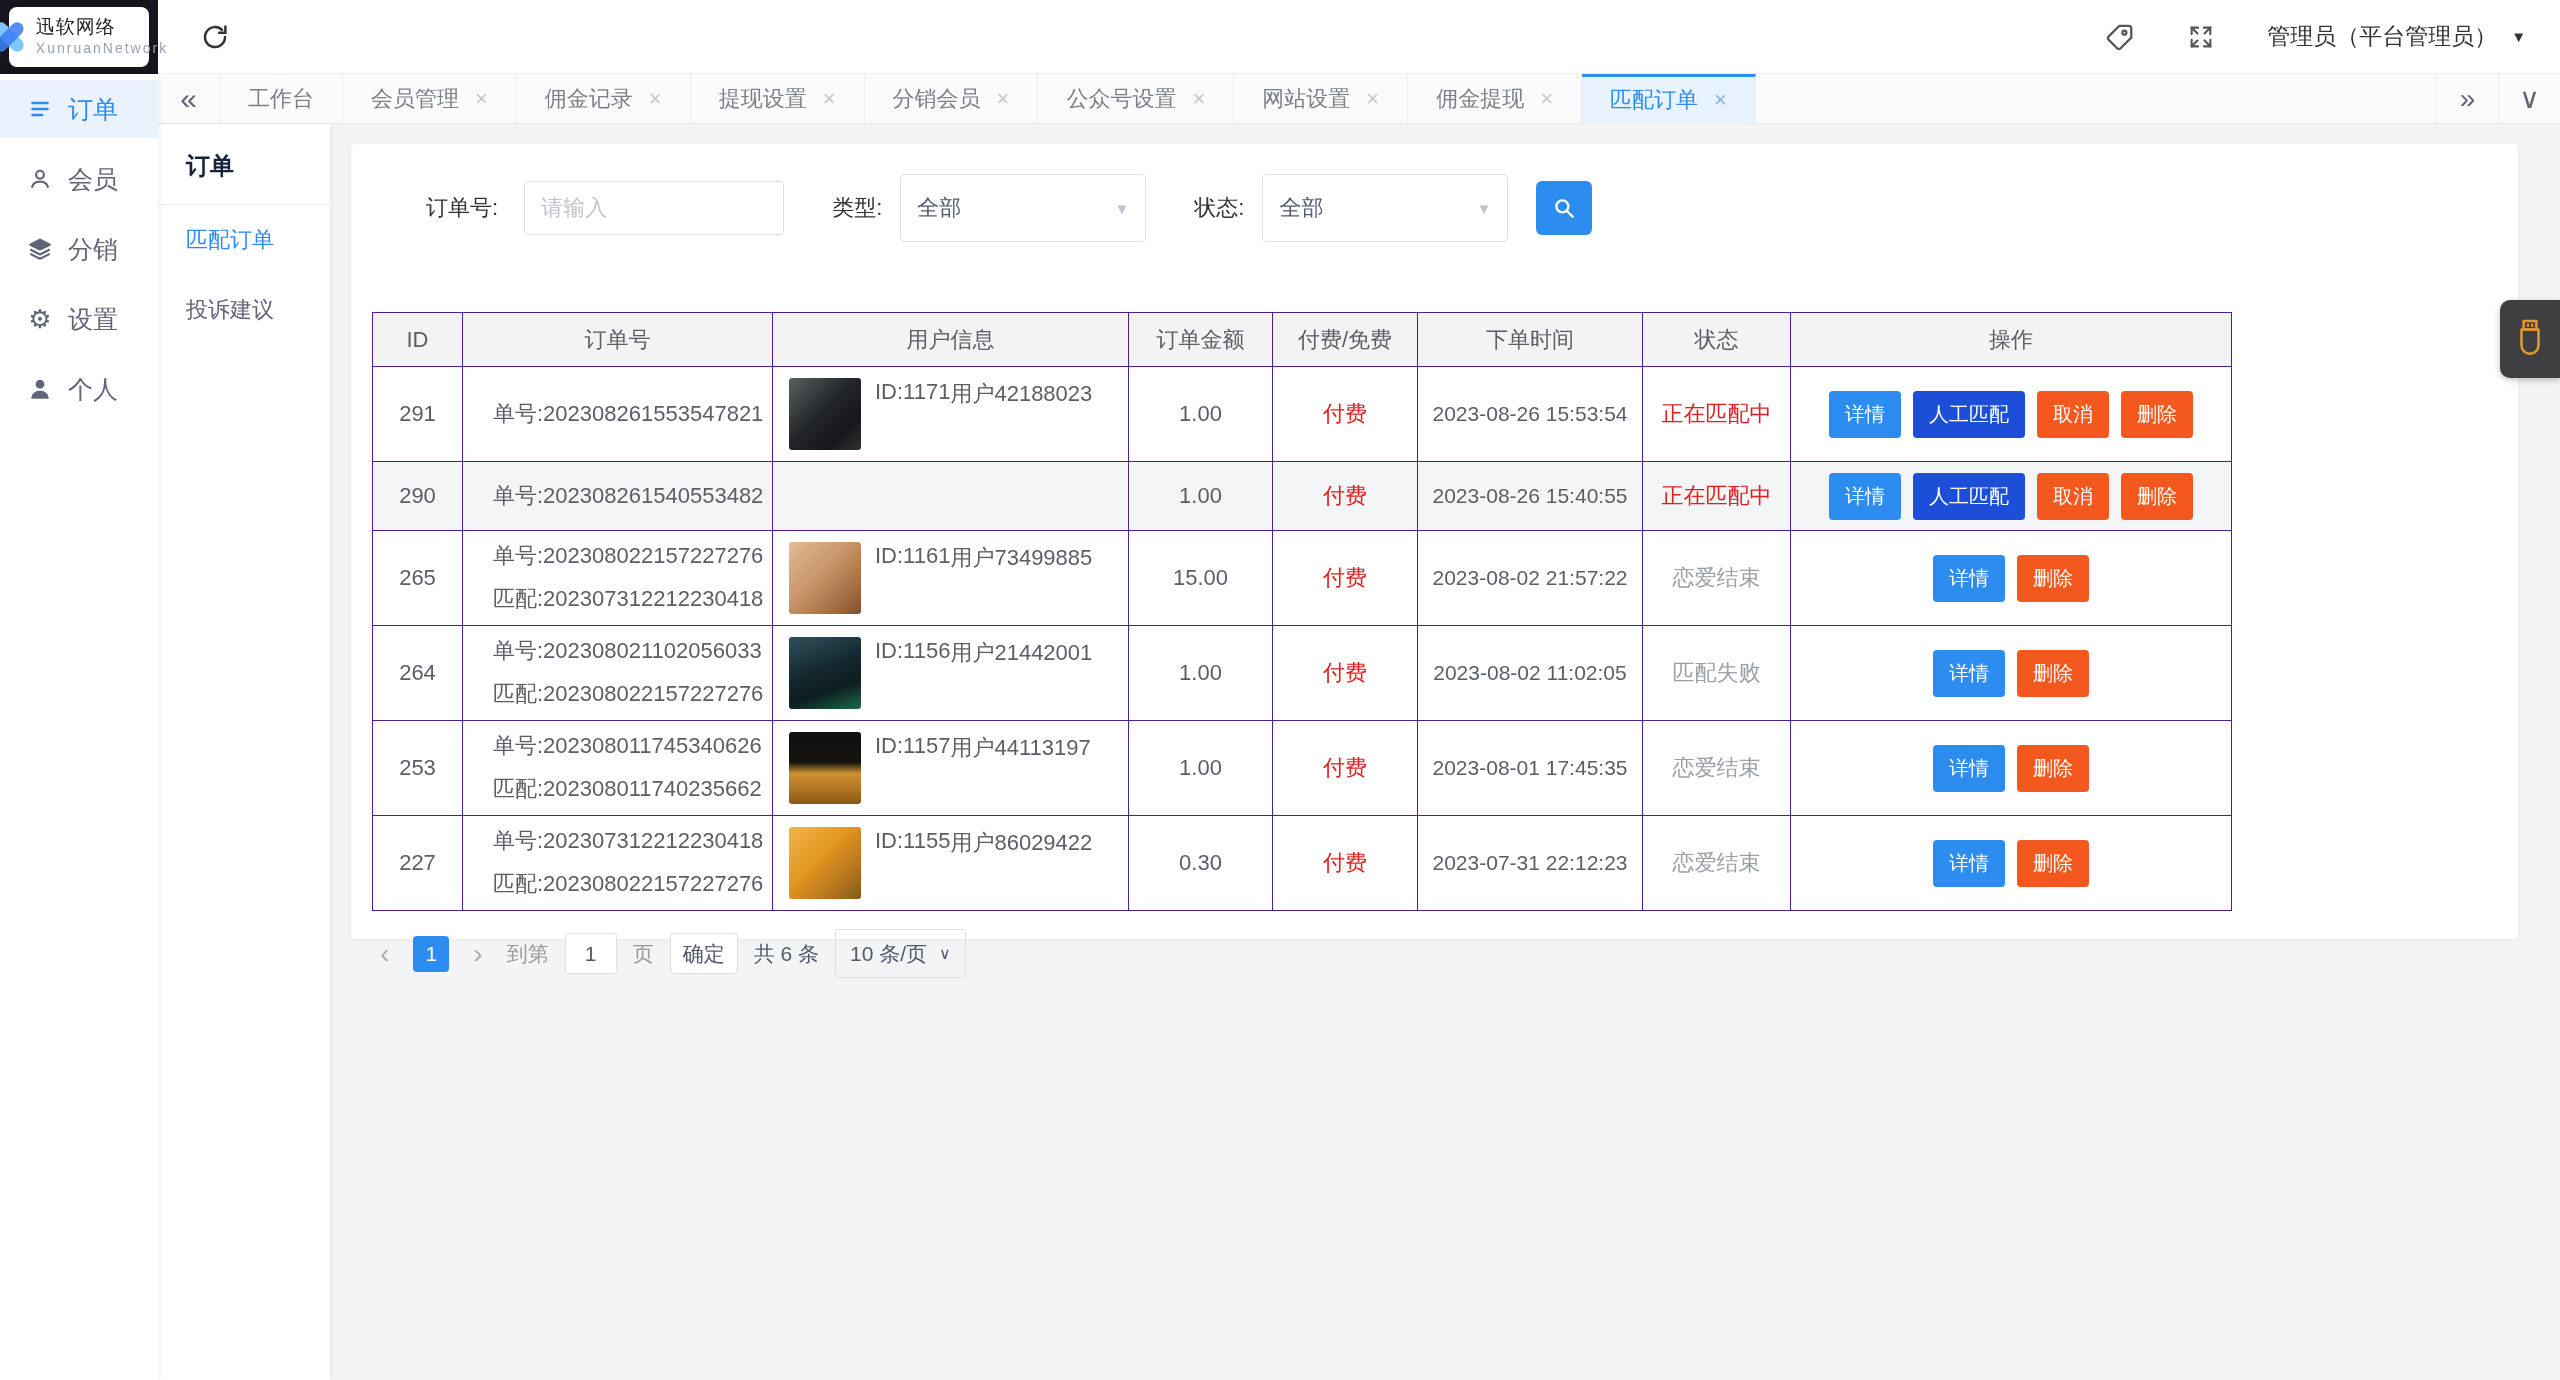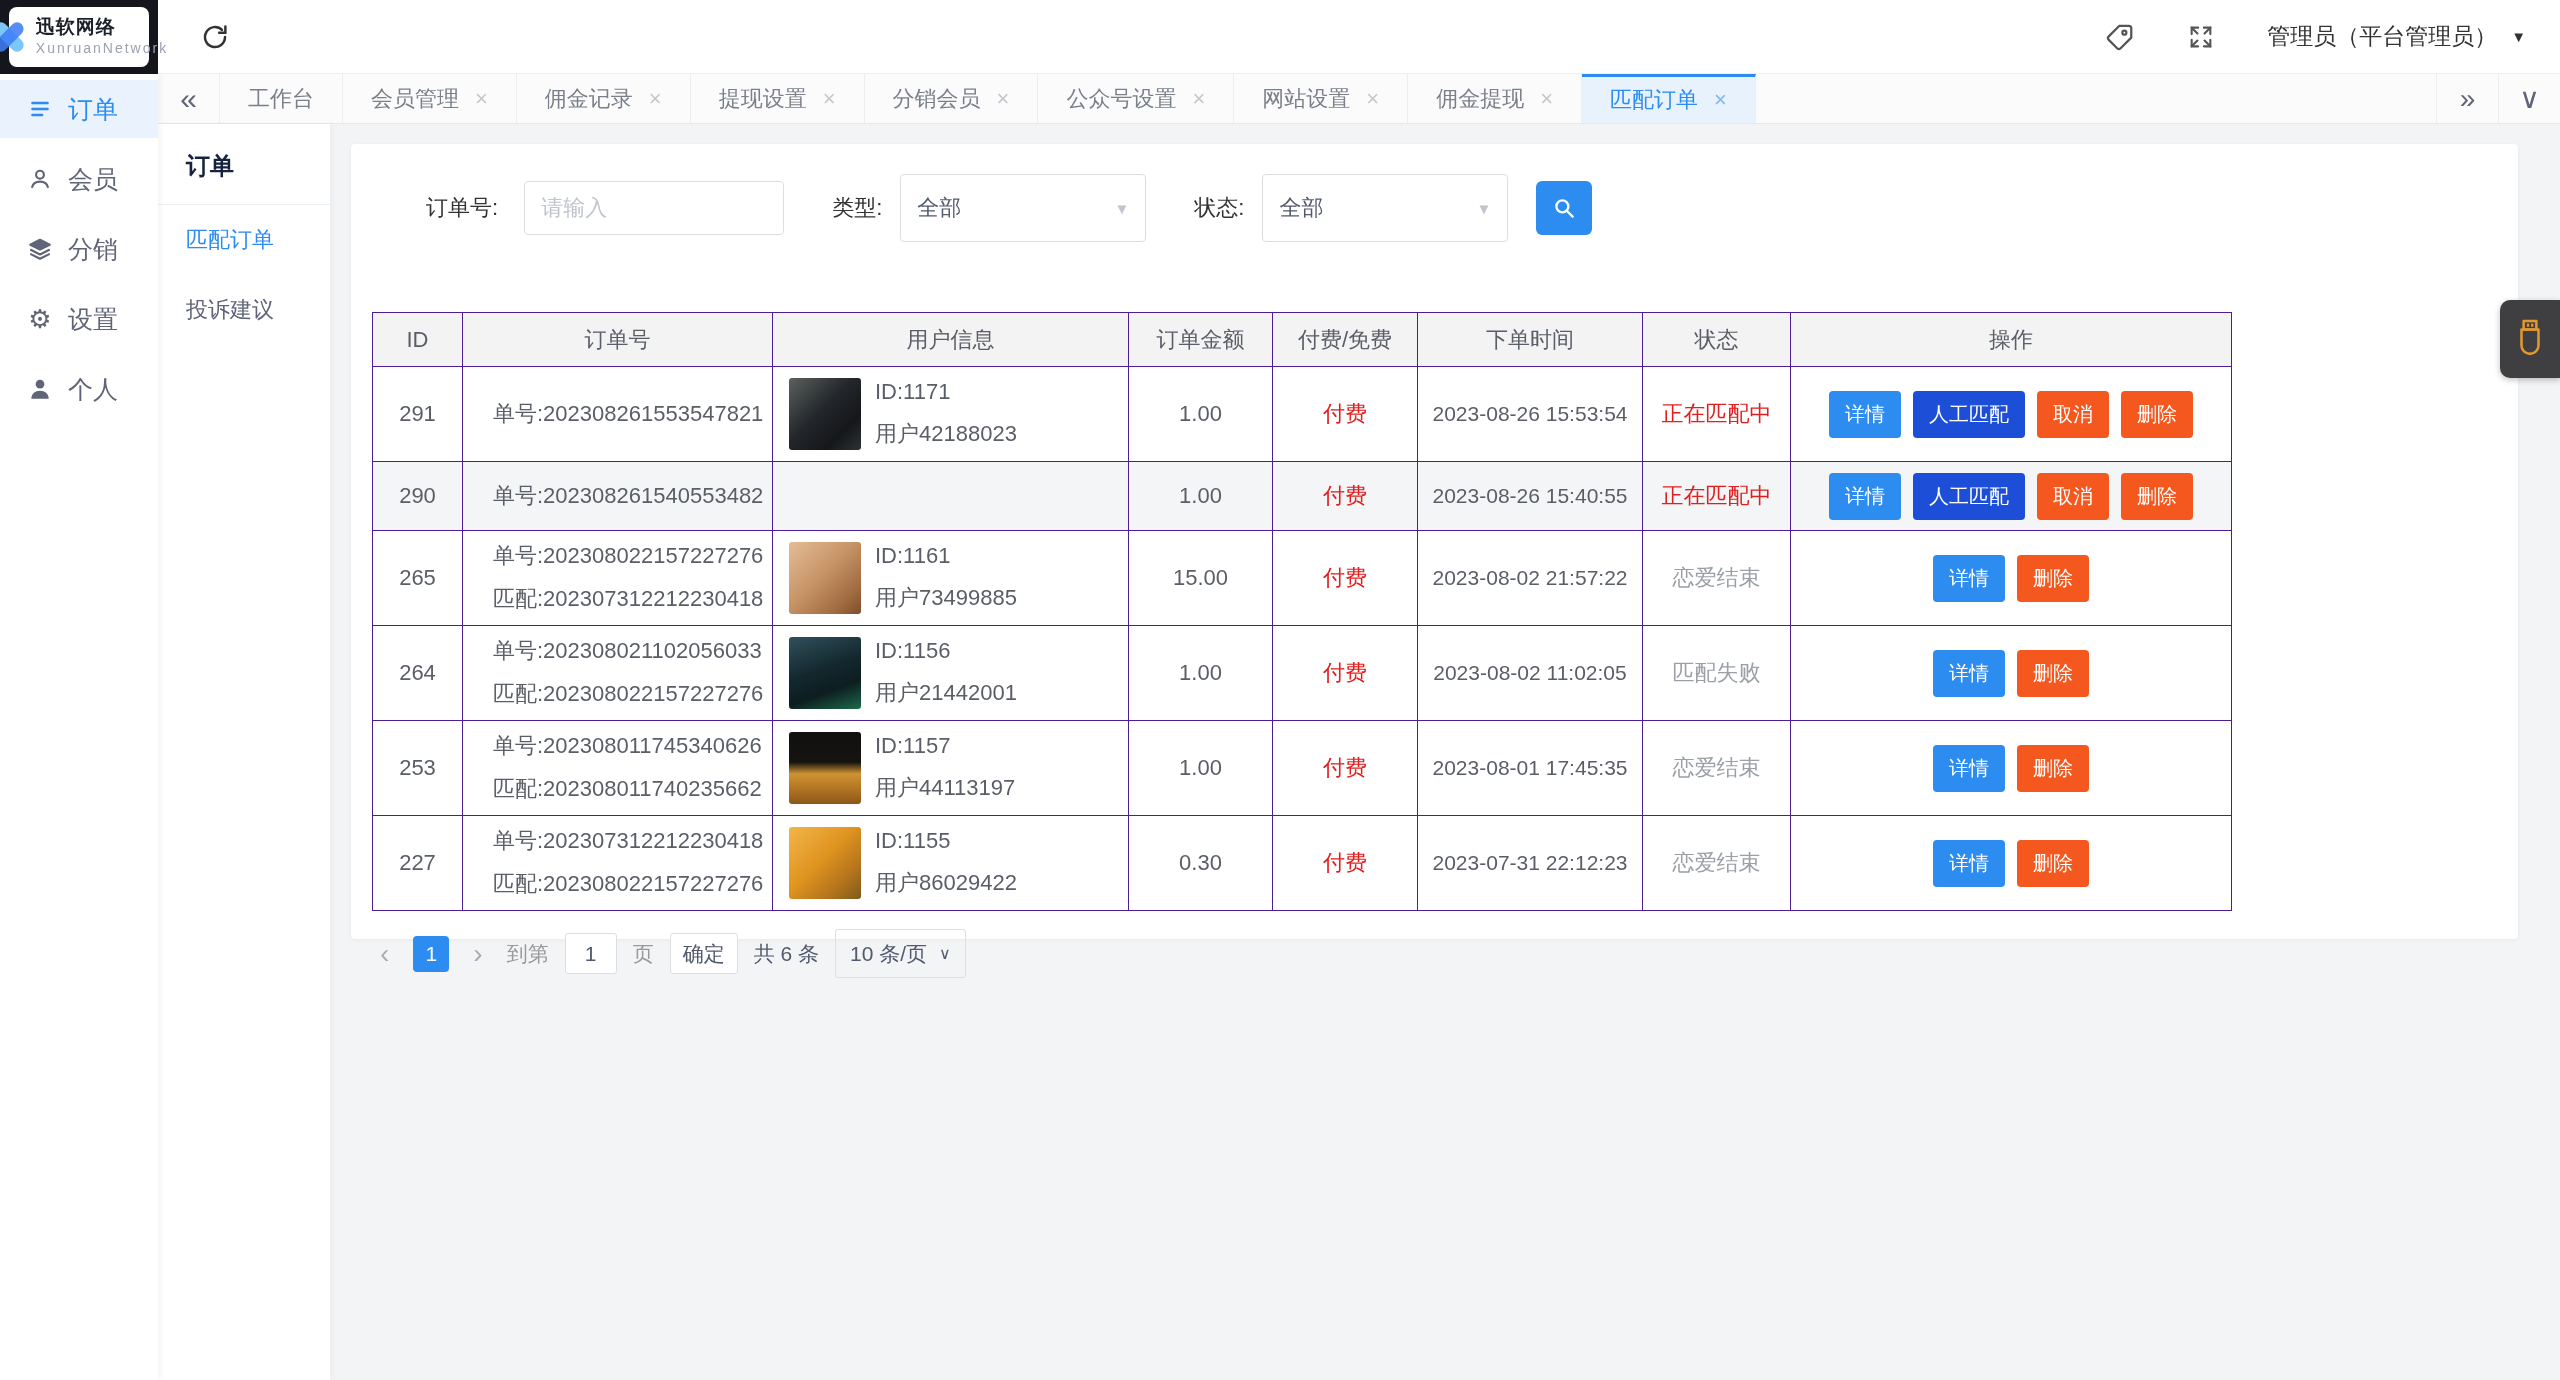--- a/index.html
+++ b/index.html
@@ -9,21 +9,21 @@
 
   
   .topbar { height:74px; background:#fff; display:flex; align-items:center; border-bottom:1px solid #f0f0f0; flex:0 0 74px; }
   .logo-block { width:158px; height:74px; background:#15151d; display:flex; align-items:center; justify-content:center; flex:0 0 158px; }
   .logo-card { width:140px; height:60px; background:#fff; border-radius:8px; display:flex; align-items:center; justify-content:center; gap:8px; }
   .logo-x { position:relative; width:38px; height:34px; flex:0 0 38px; }
   .logo-x .bar { position:absolute; left:50%; top:50%; width:36px; height:13px; border-radius:7px; }
   .bar-light { transform:translate(-50%,-50%) rotate(45deg); background:#7cc6f8; }
   .bar-dark  { transform:translate(-50%,-50%) rotate(-45deg); background:#3f7ef5; opacity:.88; }
   .logo-text { display:flex; flex-direction:column; line-height:1.1; }
-  .logo-title { font-size:19px; font-weight:bold; color:#1d2129; letter-spacing:1px; }
+  .logo-title { font-size:19px; font-weight:normal; color:#1d2129; letter-spacing:1px; }
   .logo-sub { font-size:14px; color:#9aa3b0; letter-spacing:2px; margin-top:3px; }
   .refresh-btn { margin-left:42px; cursor:pointer; display:flex; align-items:center; }
   .topbar-right { margin-left:auto; display:flex; align-items:center; gap:52px; padding-right:34px; }
   .top-icon { cursor:pointer; display:flex; align-items:center; }
   .admin-chip { display:flex; align-items:center; gap:14px; cursor:pointer; }
   .admin-name { font-size:23px; color:#333; }
   .admin-caret { font-size:15px; color:#333; }
 
   
   .main { flex:1; display:flex; min-height:0; }
@@ -68,21 +68,21 @@
 
   
   table { border-collapse:collapse; table-layout:fixed; width:1859px; }
   th, td { border:1px solid #4c1d95; font-weight:normal; font-size:22px; color:#5a5e66; }
   thead th { background:#f3f3f4; height:54px; }
   td { text-align:center; }
   .td-order { text-align:left; padding-left:30px; line-height:1.95; }
   .td-user { padding:10px 0 10px 16px; }
   .user-wrap { display:flex; align-items:center; gap:14px; }
   .avatar { width:72px; height:72px; border-radius:3px; flex:0 0 72px; }
-  .user-lines { display:flex; flex-direction:column; justify-content:space-between; height:70px; text-align:left; }
+  .user-lines { display:flex; flex-direction:row; justify-content:space-between; height:70px; text-align:left; }
   .red { color:#e02020; }
   .status-gray { color:#9aa0a6; }
   .time-cell { font-size:21px; }
   .actions { display:flex; justify-content:center; gap:12px; }
   .abtn { border:none; border-radius:4px; color:#fff; font-size:20px; padding:10px 16px; cursor:pointer; font-family:inherit; white-space:nowrap; }
   .abtn.blue { background:#2d8cf0; }
   .abtn.green { background:#1d4ed8; }
   .abtn.orange { background:#f4581e; }
   tr.hovered td { background:#f4f5f6; }
   .r-tall td { height:95px; }

